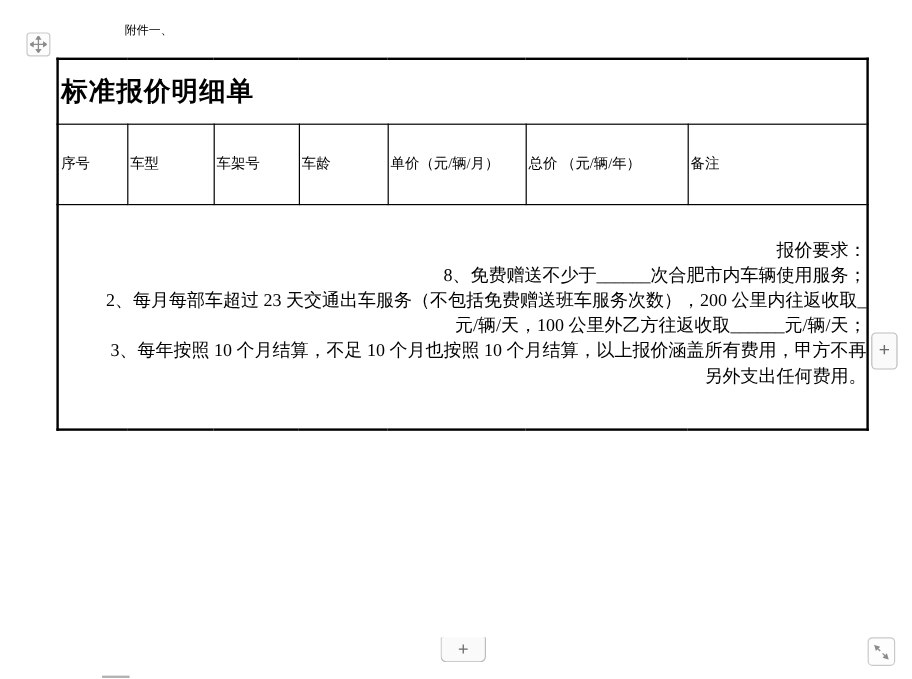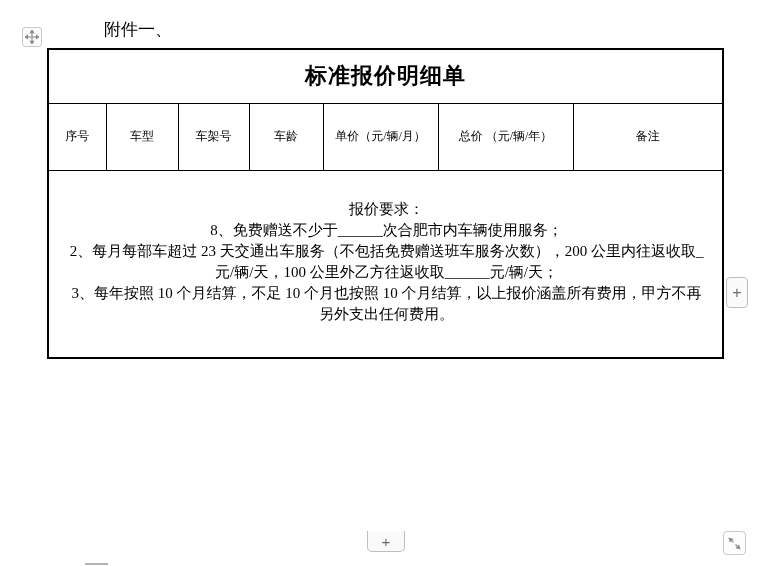--- a/index.html
+++ b/index.html
@@ -5,47 +5,47 @@
   * { box-sizing: border-box; }
   html,body { margin:0; padding:0; }
   body {
     width:760px; height:566px;
     background:#ffffff; color:#000;
     font-family:"Liberation Serif","DejaVu Serif",serif;
     position:relative; overflow:hidden;
   }
   .attachment {
     position:absolute; left:104px; top:18px;
-    font-size:17px;
+    font-size:10px;
   }
   
   .move-handle {
     position:absolute; left:22px; top:27px; width:20px; height:20px;
     border:1px solid #c9c9c9; border-radius:3px; background:#fcfcfc;
     display:flex; align-items:center; justify-content:center;
     cursor:move;
   }
   
   table.quote {
     position:absolute; left:47px; top:48px; width:675px;
     border-collapse:collapse; table-layout:fixed;
     border:2px solid #000;
   }
   table.quote td {
     border:1px solid #000;
-    text-align:center; vertical-align:middle;
+    text-align:left; vertical-align:middle;
     font-size:15px; padding:0 2px;
     word-break:break-all;
   }
   tr.r-title td { height:54px; font-size:22px; font-weight:bold; letter-spacing:1px; }
   tr.r-head  td { height:67px; font-size:12px; white-space:nowrap; overflow:visible; }
   tr.r-one   td { height:69px; }
   tr.r-two   td { height:105px; }
   tr.r-notes td {
-    height:188px; text-align:center; vertical-align:top;
+    height:188px; text-align:right; vertical-align:top;
     padding:28px 0 0 2px; font-size:15px; line-height:21px;
   }
   tr.r-notes td .note-line { white-space:nowrap; }
   td.remark { line-height:20px; }
   
   .ctl {
     position:absolute; background:#fafafa; border:1px solid #bdbdbd;
     color:#6b6b6b; display:flex; align-items:center; justify-content:center;
     font-family:"Liberation Sans","DejaVu Sans",sans-serif;
     cursor:pointer;

